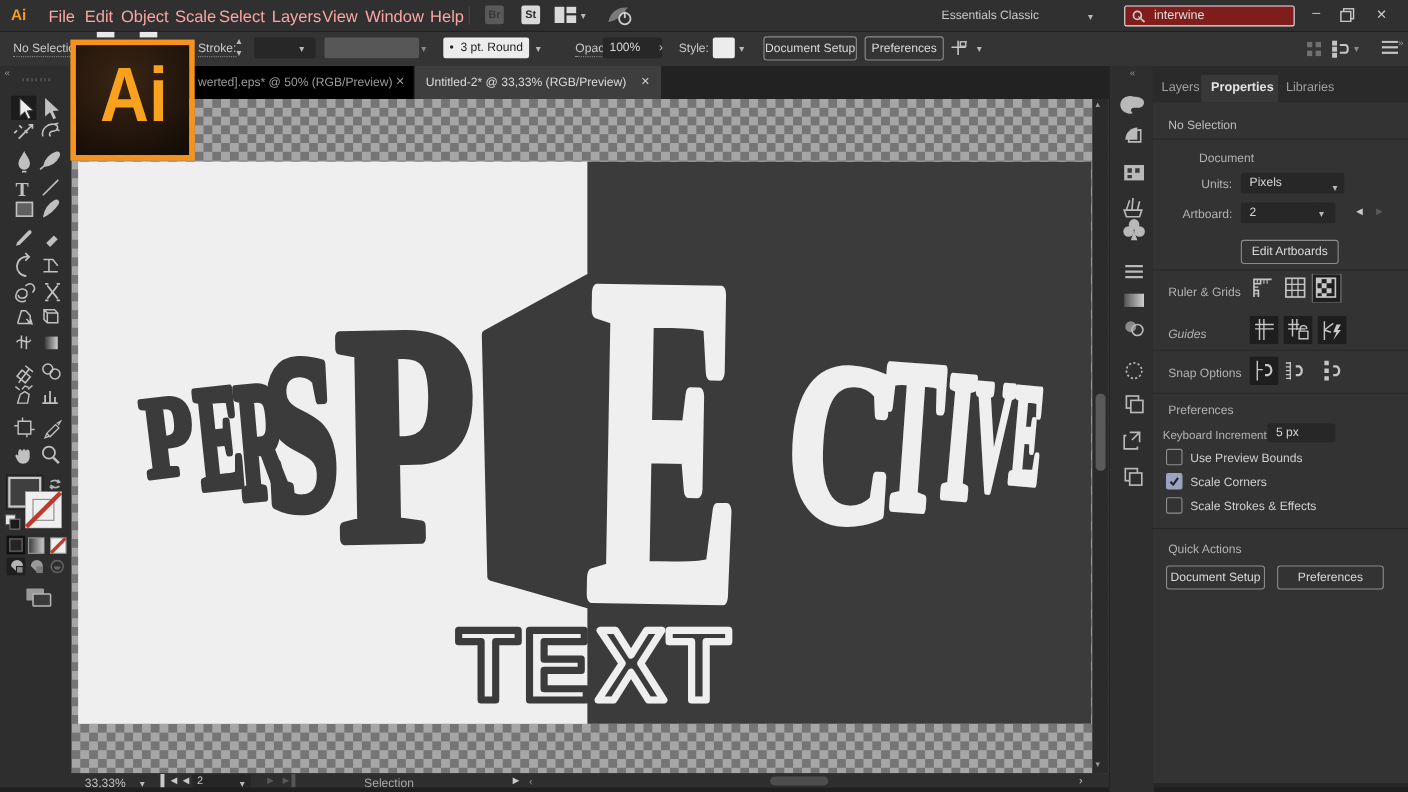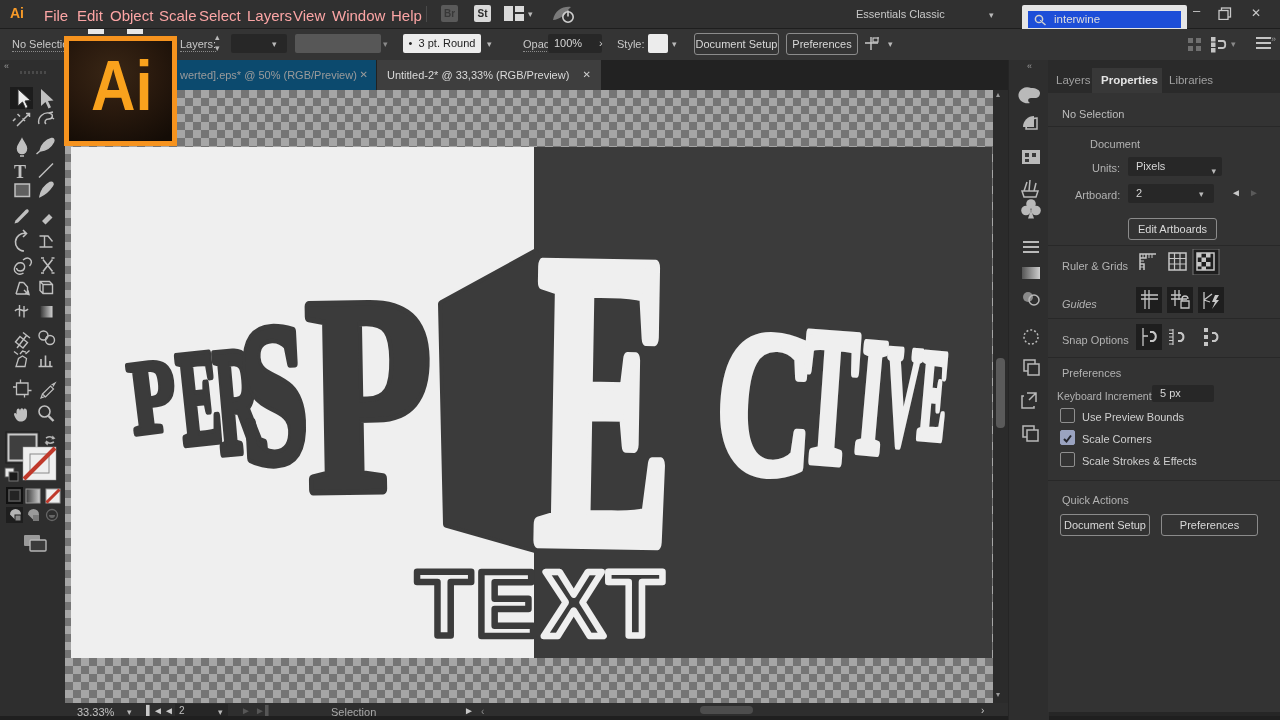--- a/index.html
+++ b/index.html
@@ -59,41 +59,41 @@
     <rect x="11" y="8" width="9" height="7" fill="#d9d9d9"></rect>
   </svg>
   <span class="chev" style="left:528px;top:9px;">▾</span>
   <svg class="ab" style="left:551px;top:4px;" width="24" height="20" viewBox="0 0 24 20">
     <path d="M2 16 C4 6 12 2 20 3 C16 6 16 9 12 12 C9 14 5 16 2 16 Z" fill="#7a7a7a"></path>
     <circle cx="17" cy="13" r="5.2" fill="none" stroke="#cfcfcf" stroke-width="1.6"></circle>
     <rect x="16.2" y="6.5" width="1.6" height="6" fill="#cfcfcf"></rect>
   </svg>
   <span class="menu" style="left:856px;color:#c9c9c9;font-size:11px;top:8px;">Essentials Classic</span>
   <span class="chev" style="left:989px;top:10px;">▾</span>
-  <div class="ab" style="left:1022px;top:5px;width:153px;height:17px;border:6px solid #e5e5e5;border-radius:2px;background:#1d4ed8;">
+  <div class="ab" style="left:1022px;top:5px;width:153px;height:17px;border:1px solid #e5e5e5;border-radius:2px;background:#7f1d1d;">
     <svg style="position:absolute;left:6px;top:3px;" width="13" height="12">
         <circle cx="5" cy="5" r="3.6" fill="none" stroke="#cfcfcf" stroke-width="1.5"></circle>
         <path d="M8 8 L11.5 11" stroke="#cfcfcf" stroke-width="1.5"></path>
         <path d="M11 6 l2 2 2 -2" fill="none" stroke="#cfcfcf" stroke-width="1.2" transform="translate(-3,1) scale(0.8)"></path>
       </svg>
     <span style="position:absolute;left:26px;top:2px;color:#dedede;font-size:11.5px;">interwine</span>
   </div>
   <span class="ab" style="left:1193px;top:3px;color:#c9c9c9;font-size:13px;">–</span>
   <svg class="ab" style="left:1218px;top:7px;" width="14" height="13">
       <rect x="3.5" y="1" width="9" height="9" fill="none" stroke="#c9c9c9" stroke-width="1.3"></rect>
       <rect x="1" y="3.5" width="9" height="9" fill="#303030" stroke="#c9c9c9" stroke-width="1.3"></rect>
     </svg>
   <span class="ab" style="left:1251px;top:6px;color:#c9c9c9;font-size:12px;">✕</span>
 </div>
 
 <div id="controlbar" class="ab">
   <span class="lbl" style="left:12px;top:9px;">No Selection</span>
   <div class="ab" style="left:88px;top:0px;width:16px;height:5px;background:#e8e8e8;"></div>
   <div class="ab" style="left:127px;top:0px;width:16px;height:5px;background:#e8e8e8;"></div>
-  <span class="lbl" style="left:180px;top:9px;">Layers:</span>
+  <span class="lbl" style="left:180px;top:9px;">Stroke:</span>
   <span class="chev" style="left:215px;top:3px;">▴</span>
   <span class="chev" style="left:215px;top:14px;">▾</span>
   <div class="fld" style="left:231px;top:5px;width:56px;height:19px;"></div>
   <span class="chev" style="left:272px;top:10px;">▾</span>
   <div class="ab" style="left:295px;top:5px;width:86px;height:19px;background:#575757;border-radius:2px;"></div>
   <span class="chev" style="left:383px;top:10px;color:#8a8a8a;">▾</span>
   <div class="ab" style="left:403px;top:5px;width:78px;height:19px;background:#ececec;border-radius:2px;
     color:#222;font-size:11px;text-align:center;line-height:19px;">• &nbsp;3 pt. Round</div>
   <span class="chev" style="left:487px;top:10px;">▾</span>
   <span class="lbl" style="left:508px;top:9px;margin-left:15px;">Opacity:</span>
@@ -124,21 +124,21 @@
   </svg>
   <span class="chev" style="left:1231px;top:10px;color:#8a8a8a;">▾</span>
   <svg class="ab" style="left:1256px;top:8px;" width="15" height="13">
     <rect x="0" y="0" width="15" height="2" fill="#c4c4c4"></rect>
       <rect x="0" y="5" width="15" height="2" fill="#c4c4c4"></rect>
     <rect x="0" y="10" width="15" height="2" fill="#c4c4c4"></rect>
   </svg>
 </div>
 
 <div id="tabbar" class="ab">
-  <div class="tab" style="left:0;width:311px;background:#0c4a6e;color:#9b9b9b;">
+  <div class="tab" style="left:0;width:311px;background:#000000;color:#9b9b9b;">
     <span style="margin-left:115px;">werted].eps* @ 50% (RGB/Preview)</span>
     <span style="position:absolute;right:8px;top:0;color:#9b9b9b;font-size:10px;">✕</span>
   </div>
   <div class="tab" style="left:312px;width:224px;background:#3e3e3e;color:#dadada;">
     <span style="margin-left:10px;">Untitled-2* @ 33,33% (RGB/Preview)</span>
     <span style="position:absolute;right:10px;top:0;color:#cfcfcf;font-size:10px;">✕</span>
   </div>
 </div>
 
 <div id="toolbar" class="ab">

